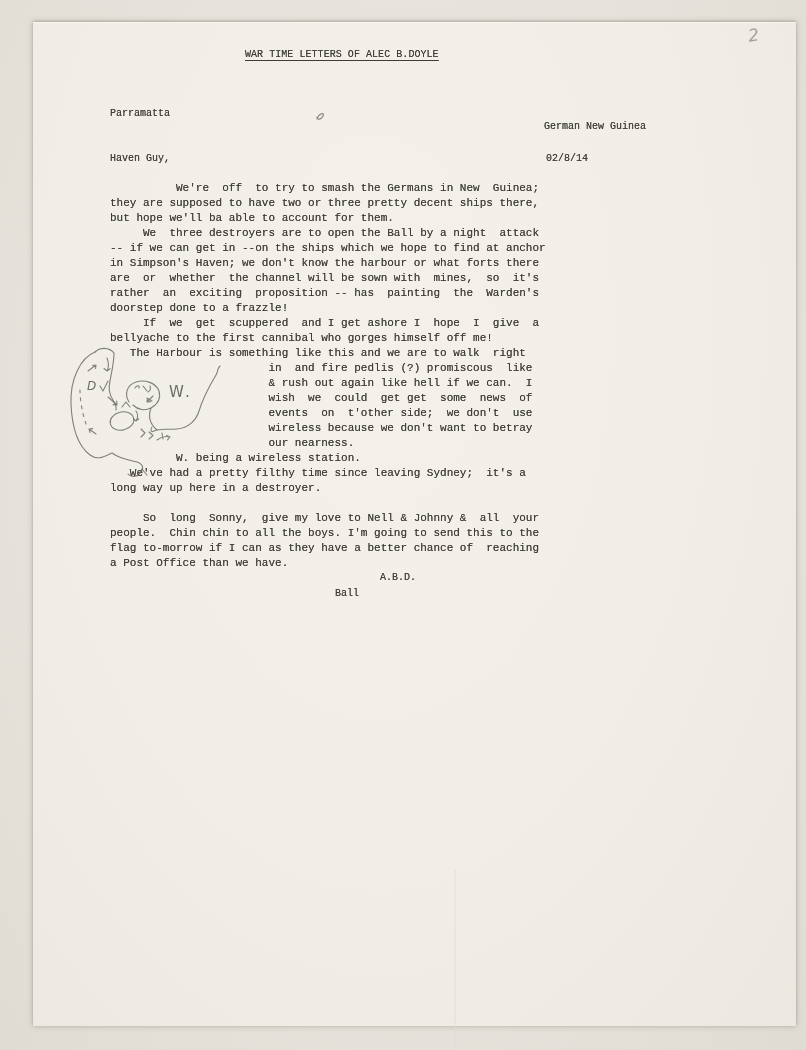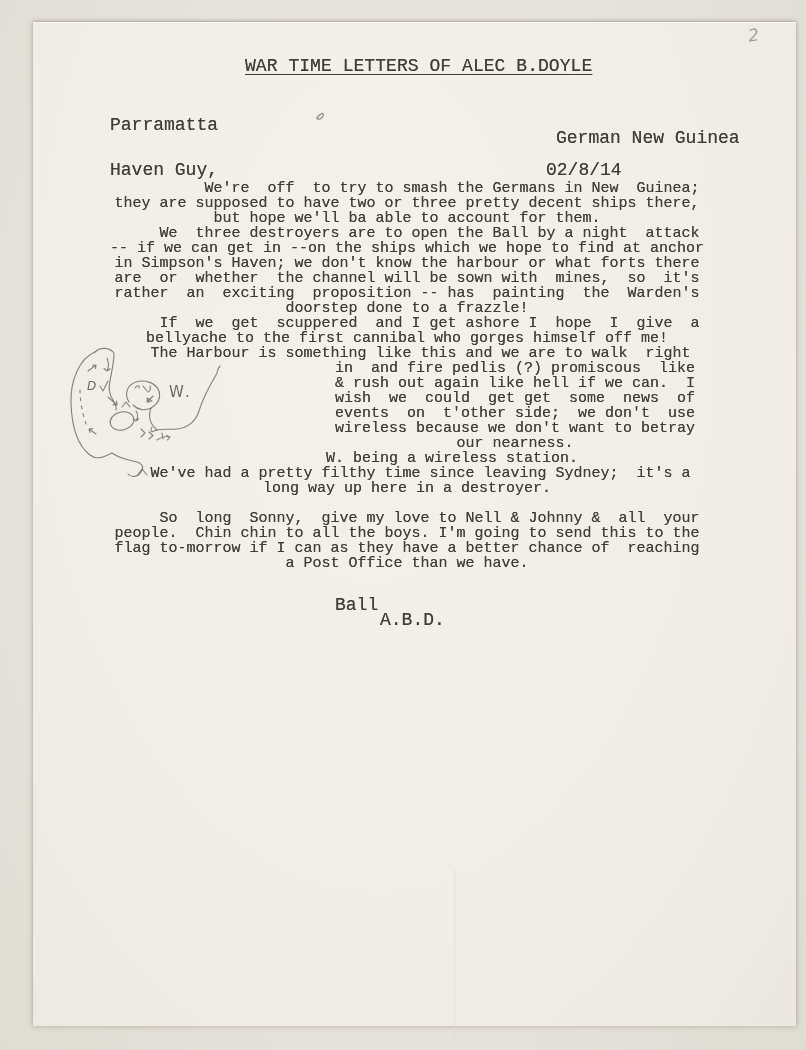--- a/index.html
+++ b/index.html
@@ -8,31 +8,31 @@
     background:radial-gradient(ellipse at 50% 42%, #eae7e1 0%, #e6e3dc 60%, #dfdcd4 100%);
     font-family:"Liberation Mono","DejaVu Sans Mono",monospace;
   }
   .paper{
     position:absolute;left:33px;top:22px;width:763px;height:1003px;
     background:radial-gradient(ellipse at 45% 30%, #f3f1ea 0%, #f0eee7 55%, #ebe8e1 100%);
     box-shadow:0 0 6px rgba(125,119,106,.45), 0 -1px 2px rgba(125,119,106,.35);
     border-top:1px solid #f8f6f0;
   }
   .t{
-    position:absolute;font-size:18px;line-height:15px;color:#403d38;
-    white-space:pre;text-shadow:0 0 .4px rgba(64,61,56,.75);margin-top:12px;
+    position:absolute;font-size:10px;line-height:15px;color:#403d38;
+    white-space:pre;text-shadow:0 0 .4px rgba(64,61,56,.75);
   }
   .title{
     text-decoration:underline;text-underline-offset:3px;
     text-decoration-thickness:1.2px;letter-spacing:.05px;
   }
   pre.body{
     position:absolute;left:110px;top:181px;margin:0;
-    font-family:inherit;font-size:15px;line-height:15px;color:#403d38;
-    white-space:pre;text-shadow:0 0 .4px rgba(64,61,56,.75);text-align:center;
+    font-family:inherit;font-size:11px;line-height:15px;color:#403d38;
+    white-space:pre;text-shadow:0 0 .4px rgba(64,61,56,.75);
   }
   .pagenum{
     position:absolute;left:748px;top:25px;
     font-family:"DejaVu Sans",sans-serif;font-style:italic;
     font-size:17px;color:#a5a198;transform:rotate(-8deg);
   }
   svg.overlay{position:absolute;left:0;top:0;pointer-events:none;}
   .pencil{fill:none;stroke:#6e6c68;stroke-opacity:.85;stroke-width:1.1;
     stroke-linecap:round;stroke-linejoin:round;}
   .pencil-text{fill:#5d5b57;fill-opacity:.9;font-family:"DejaVu Sans",sans-serif;}
@@ -43,21 +43,21 @@
 <div class="stage">
 
   <div class="paper"></div>
 
   <div class="pagenum">2</div>
 
   <span class="t title" style="left:245px;top:47px;">WAR TIME LETTERS OF ALEC B.DOYLE</span>
 
   <span class="t" style="left:110px;top:106px;">Parramatta</span>
 
-  <span class="t" style="left:556px;top:119px;">German New Guinea</span>
+  <span class="t" style="left:544px;top:119px;">German New Guinea</span>
 
   <span class="t" style="left:110px;top:151px;">Haven Guy,</span>
 
   <span class="t" style="left:546px;top:151px;">02/8/14</span>
 
   <pre class="body">          We're  off  to try to smash the Germans in New  Guinea;
 they are supposed to have two or three pretty decent ships there,
 but hope we'll ba able to account for them.
      We  three destroyers are to open the Ball by a night  attack
 -- if we can get in --on the ships which we hope to find at anchor
@@ -79,21 +79,21 @@
 long way up here in a destroyer.
 
      So  long  Sonny,  give my love to Nell &amp; Johnny &amp;  all  your
 people.  Chin chin to all the boys. I'm going to send this to the
 flag to-morrow if I can as they have a better chance of  reaching
 a Post Office than we have.
 </pre>
 
   <span class="t" style="left:335px;top:586px;">Ball</span>
 
-  <span class="t" style="left:380px;top:601px;">A.B.D.</span>
+  <span class="t" style="left:380px;top:570px;">A.B.D.</span>
 
   <svg class="overlay" width="806" height="1050" viewBox="0 0 806 1050">
 
     <g>
 
       <path class="pencil" d="M95,352 C80,358 70,380 71,404 C72,428 78,446 90,455 C98,461 105,456 112,453
                C120,459 130,460 137,462 C143,464 144,468 141,472 C138,477 131,478 128,474"></path>
 
       <path class="pencil" d="M137,476 L142,469 L147,475"></path>
 

